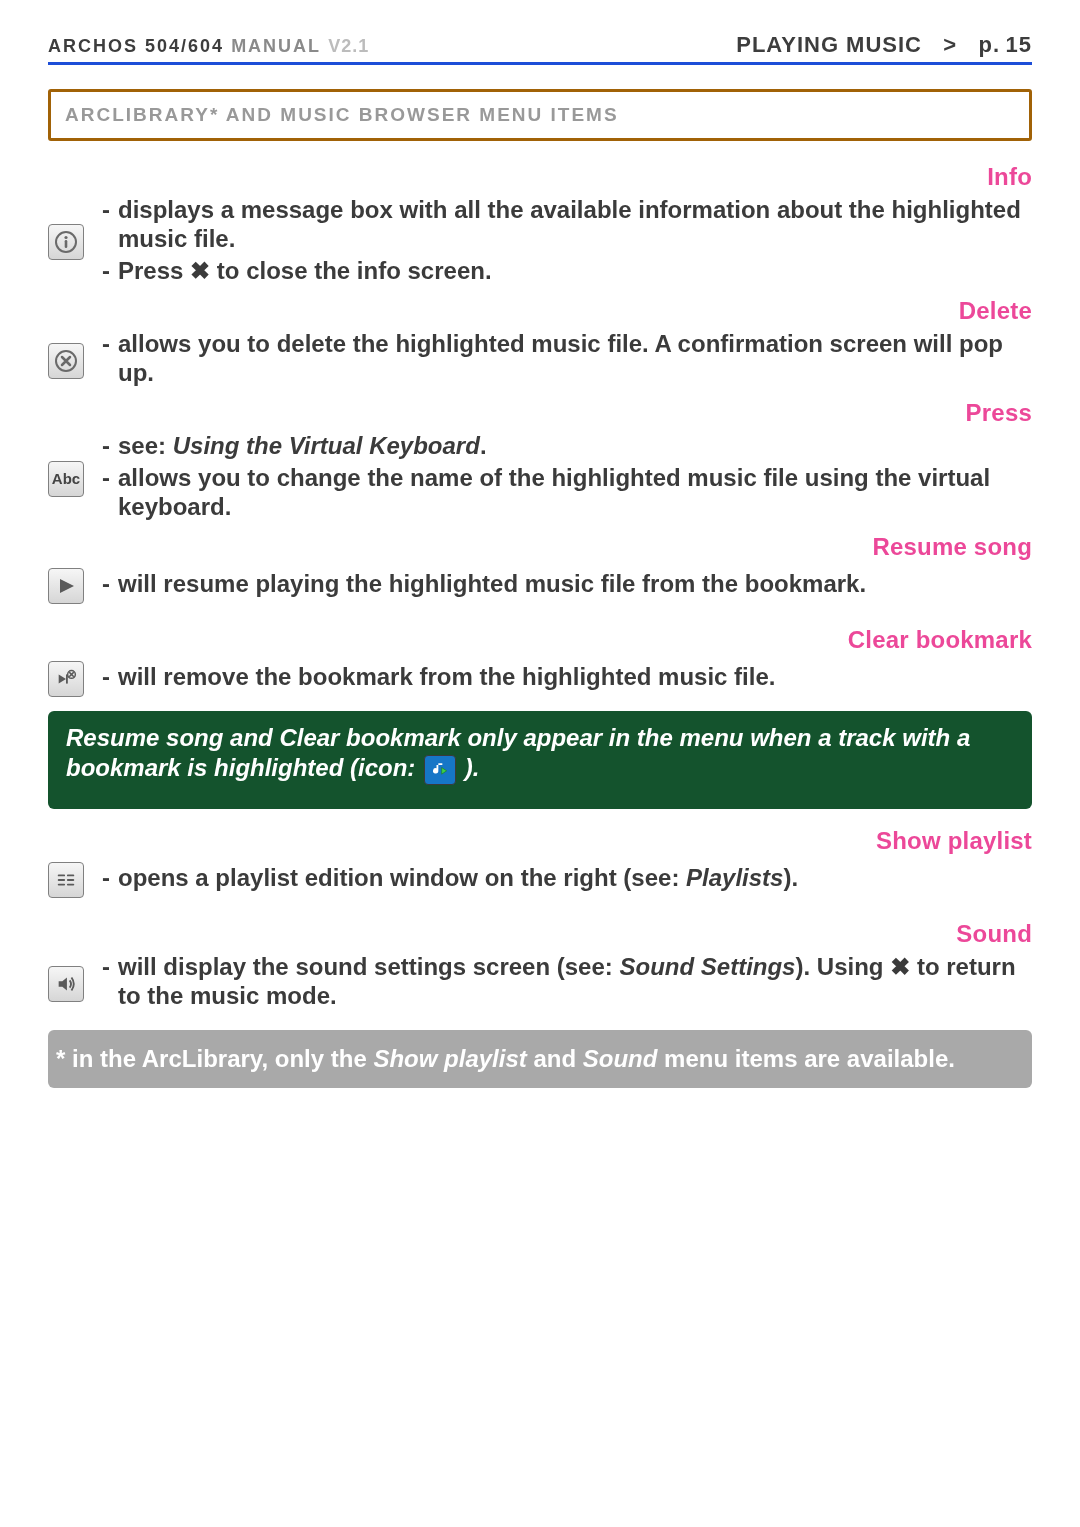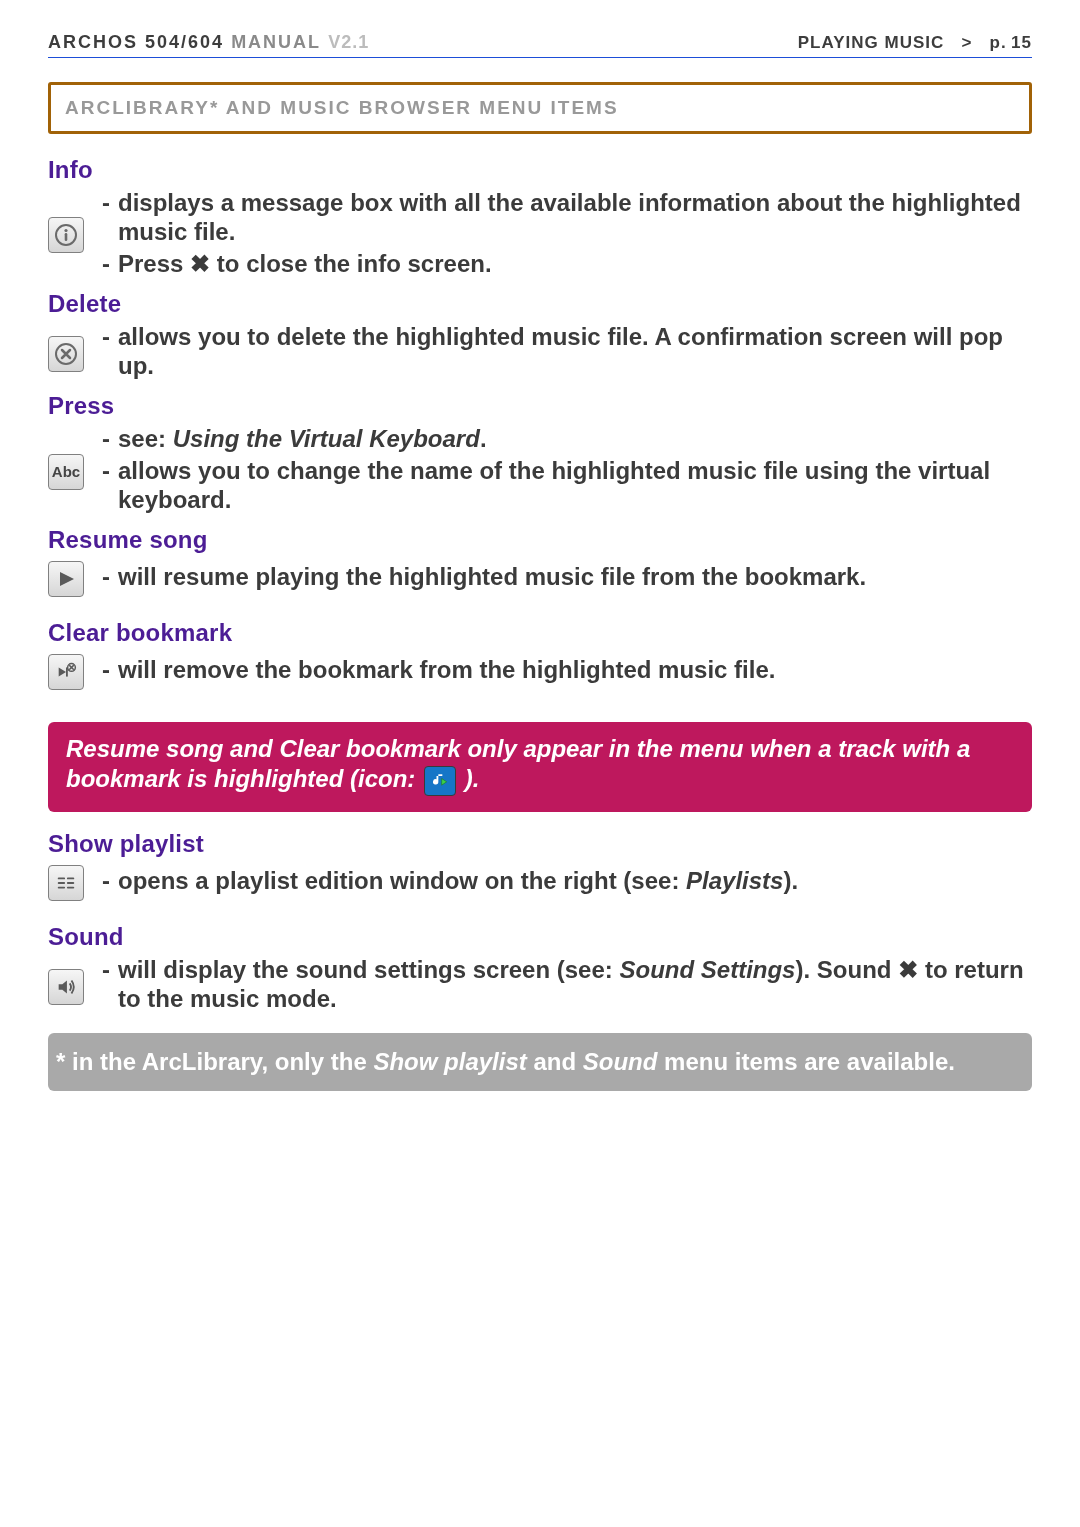--- a/index.html
+++ b/index.html
@@ -12,33 +12,33 @@
     box-sizing:border-box;
   }
   .page{
     box-sizing:border-box;
     padding:32px 48px;
   }
   .topbar{
     display:flex;
     justify-content:space-between;
     align-items:baseline;
-    border-bottom:1px solid #1d4ed8;
+    border-bottom:3px solid #1d4ed8;
     padding-bottom:4px;
   }
   .top-left{
     letter-spacing:2px;
     font-size:18px;
   }
   .brand{font-weight:900;color:#3d3d3d;letter-spacing:2px}
   .model{font-weight:900;color:#3d3d3d;letter-spacing:2px}
   .manual{font-weight:800;color:#8a8a8a;letter-spacing:2px}
   .ver{font-weight:600;color:#bcbcbc;letter-spacing:1px}
   .top-right{
-    font-size:17px;
+    font-size:22px;
     letter-spacing:1px;
     font-weight:900;
     color:#3d3d3d;
   }
   .top-right .chev{font-weight:900;color:#3d3d3d}
   .section-title{
     margin-top:24px;
     border:3px solid #a16207;
     border-radius:3px;
     padding:12px 14px;
@@ -46,23 +46,24 @@
     color:#999;
     letter-spacing:2px;
     font-size:19px;
   }
   .content{margin-top:22px}
   .item{margin-top:8px}
   .item + .item{margin-top:10px}
   .item-name{
     font-weight:900;
     font-size:24px;
-    color:#4c1d95;
+    color:#ec4899;
     font-family:Arial Narrow, Arial, sans-serif;
     letter-spacing:.2px;
+    text-align:right;
   }
   .row{display:flex;align-items:center;margin-top:4px}
   .icon{
     width:34px;height:34px;flex:0 0 34px;
     border:1px solid #808080;border-radius:4px;
     background:linear-gradient(#f6f6f6,#d6d6d6);
     display:inline-flex;align-items:center;justify-content:center;
     margin-top:3px;
     font-size:20px;color:#555;font-weight:700;
   }
@@ -76,24 +77,24 @@
     line-height:1.22;
     color:#3b3b3b;
     font-family:Arial Narrow, Arial, sans-serif;
     margin:0 0 2px 0;
   }
   .bullets li::before{content:"-";position:absolute;left:6px;top:0;font-weight:900}
   .ref{font-style:italic}
   .x-btn{font-weight:900}
   .gap{height:14px}
   .note{
-    margin-top:32px;
-    background:#be185d;
+    margin-top:14px;
+    background:#14532d;
     border-radius:6px;
-    padding:12px 18px 16px;
+    padding:12px 18px 24px;
     color:#fff;
     font-weight:900;
     font-style:italic;
     font-size:24px;
     line-height:1.25;
     font-family:Arial Narrow, Arial, sans-serif;
   }
   .note .ital-off{font-style:normal}
   .note-icon{
     display:inline-flex;vertical-align:middle;
@@ -257,21 +258,21 @@
       <div class="row">
         <span class="icon">
           <svg viewBox="0 0 24 24" width="22" height="22">
               <path d="M4 9 h4 l5 -4 v14 l-5 -4 H4 Z" fill="#5a5a5a"></path>
               <path d="M16 8 q3 4 0 8" fill="none" stroke="#5a5a5a" stroke-width="2"></path>
               <path d="M18 5 q5 7 0 14" fill="none" stroke="#5a5a5a" stroke-width="2"></path>
             </svg>
         </span>
         <ul class="bullets">
           <li>
-            <span>will display the sound settings screen (see: </span><span class="ref">Sound Settings</span><span>). Sound </span><span class="x-btn">✖</span><span> to return to the music mode.</span>
+            <span>will display the sound settings screen (see: </span><span class="ref">Sound Settings</span><span>). Using </span><span class="x-btn">✖</span><span> to return to the music mode.</span>
           </li>
         </ul>
       </div>
     </div>
 
     <div class="foot-note">
       <span>* in the ArcLibrary, only the </span><span class="em">Show playlist</span><span> and </span><span class="em">Sound</span><span> menu items are available.</span>
     </div>
 
   </div>

